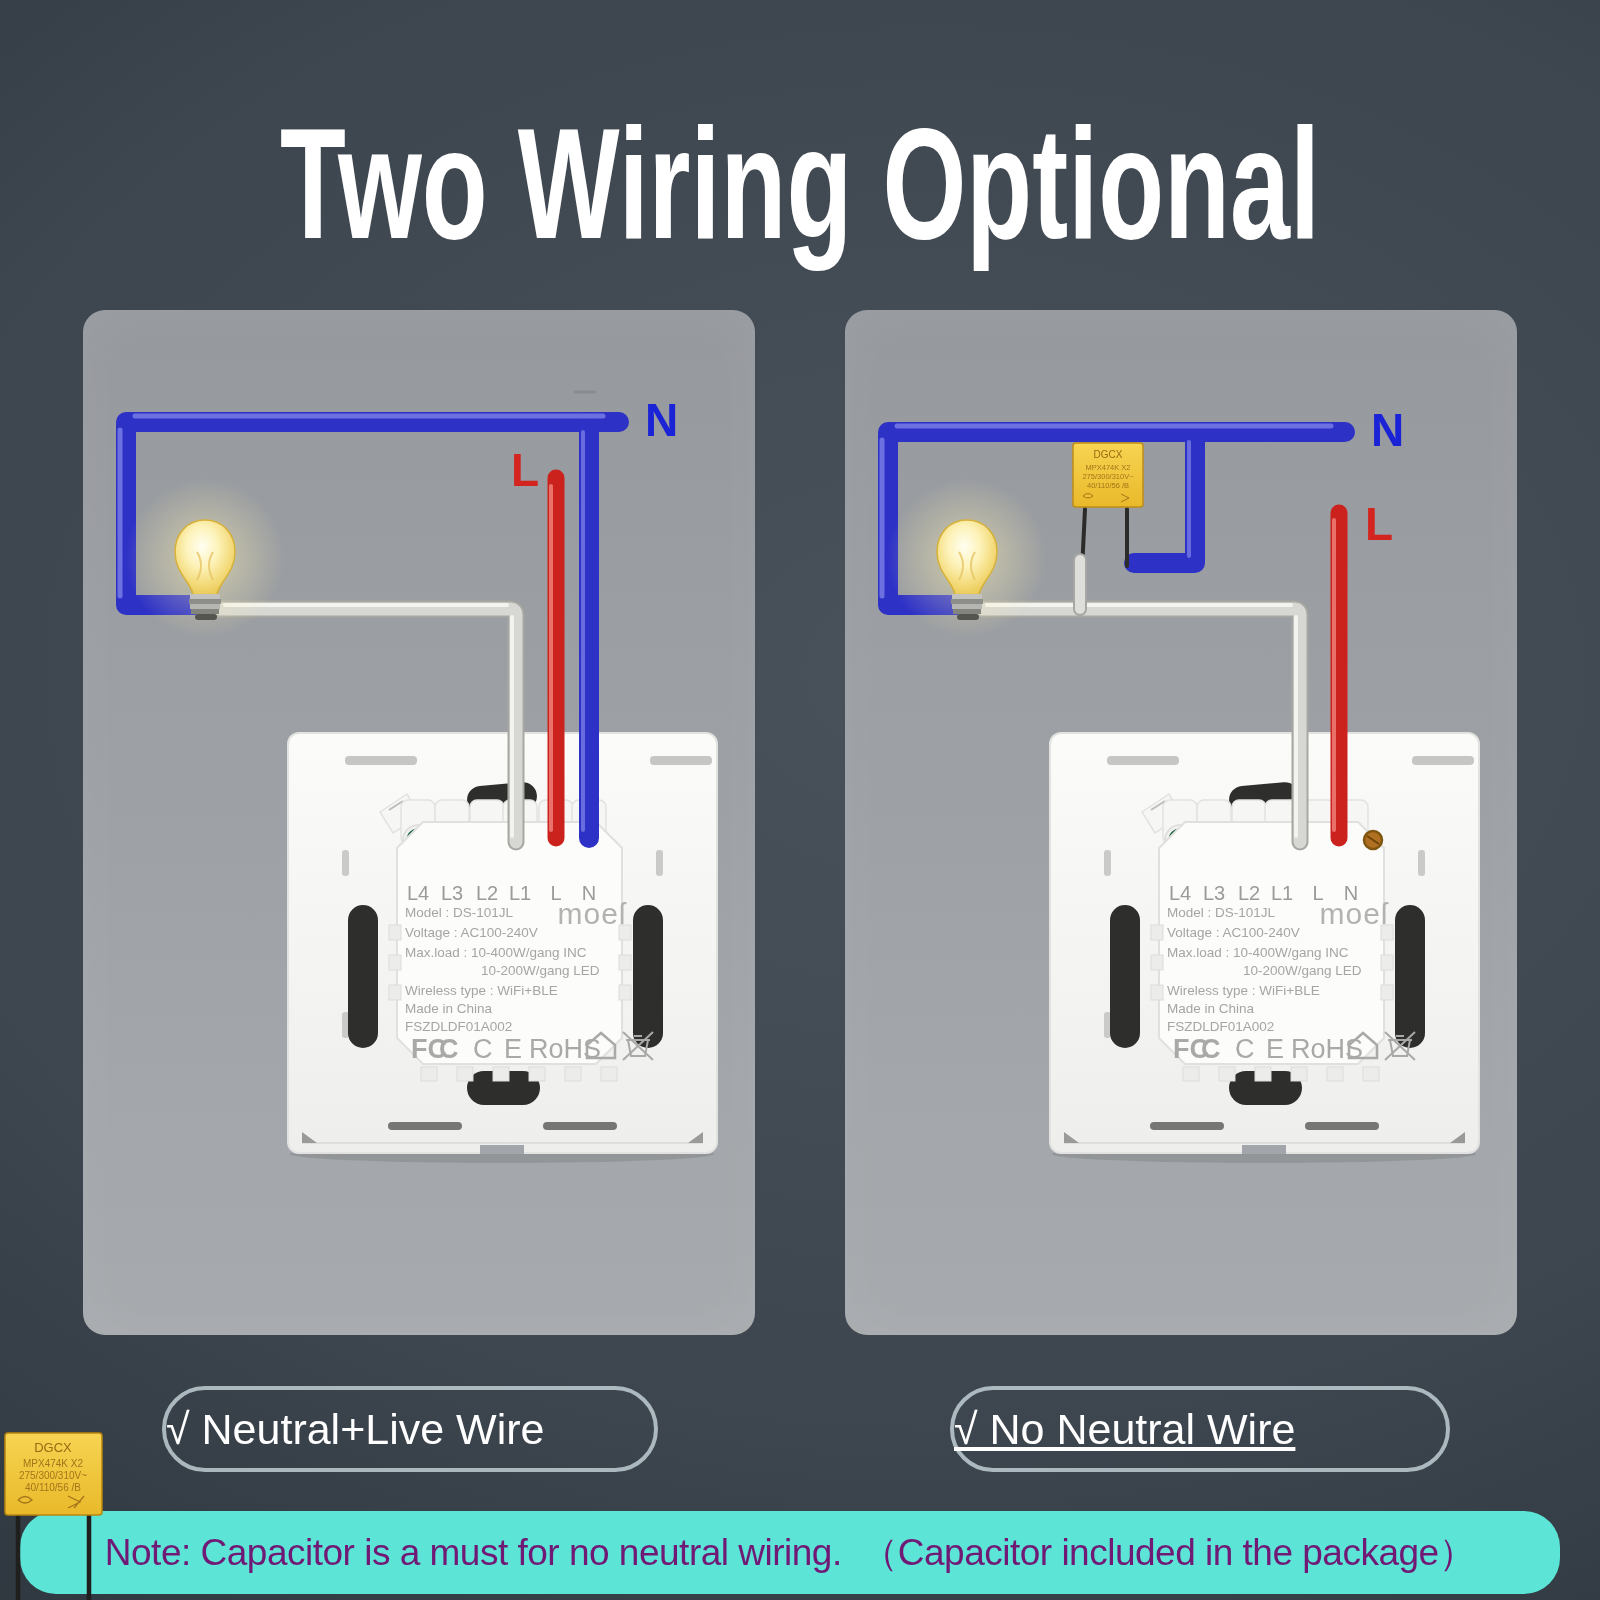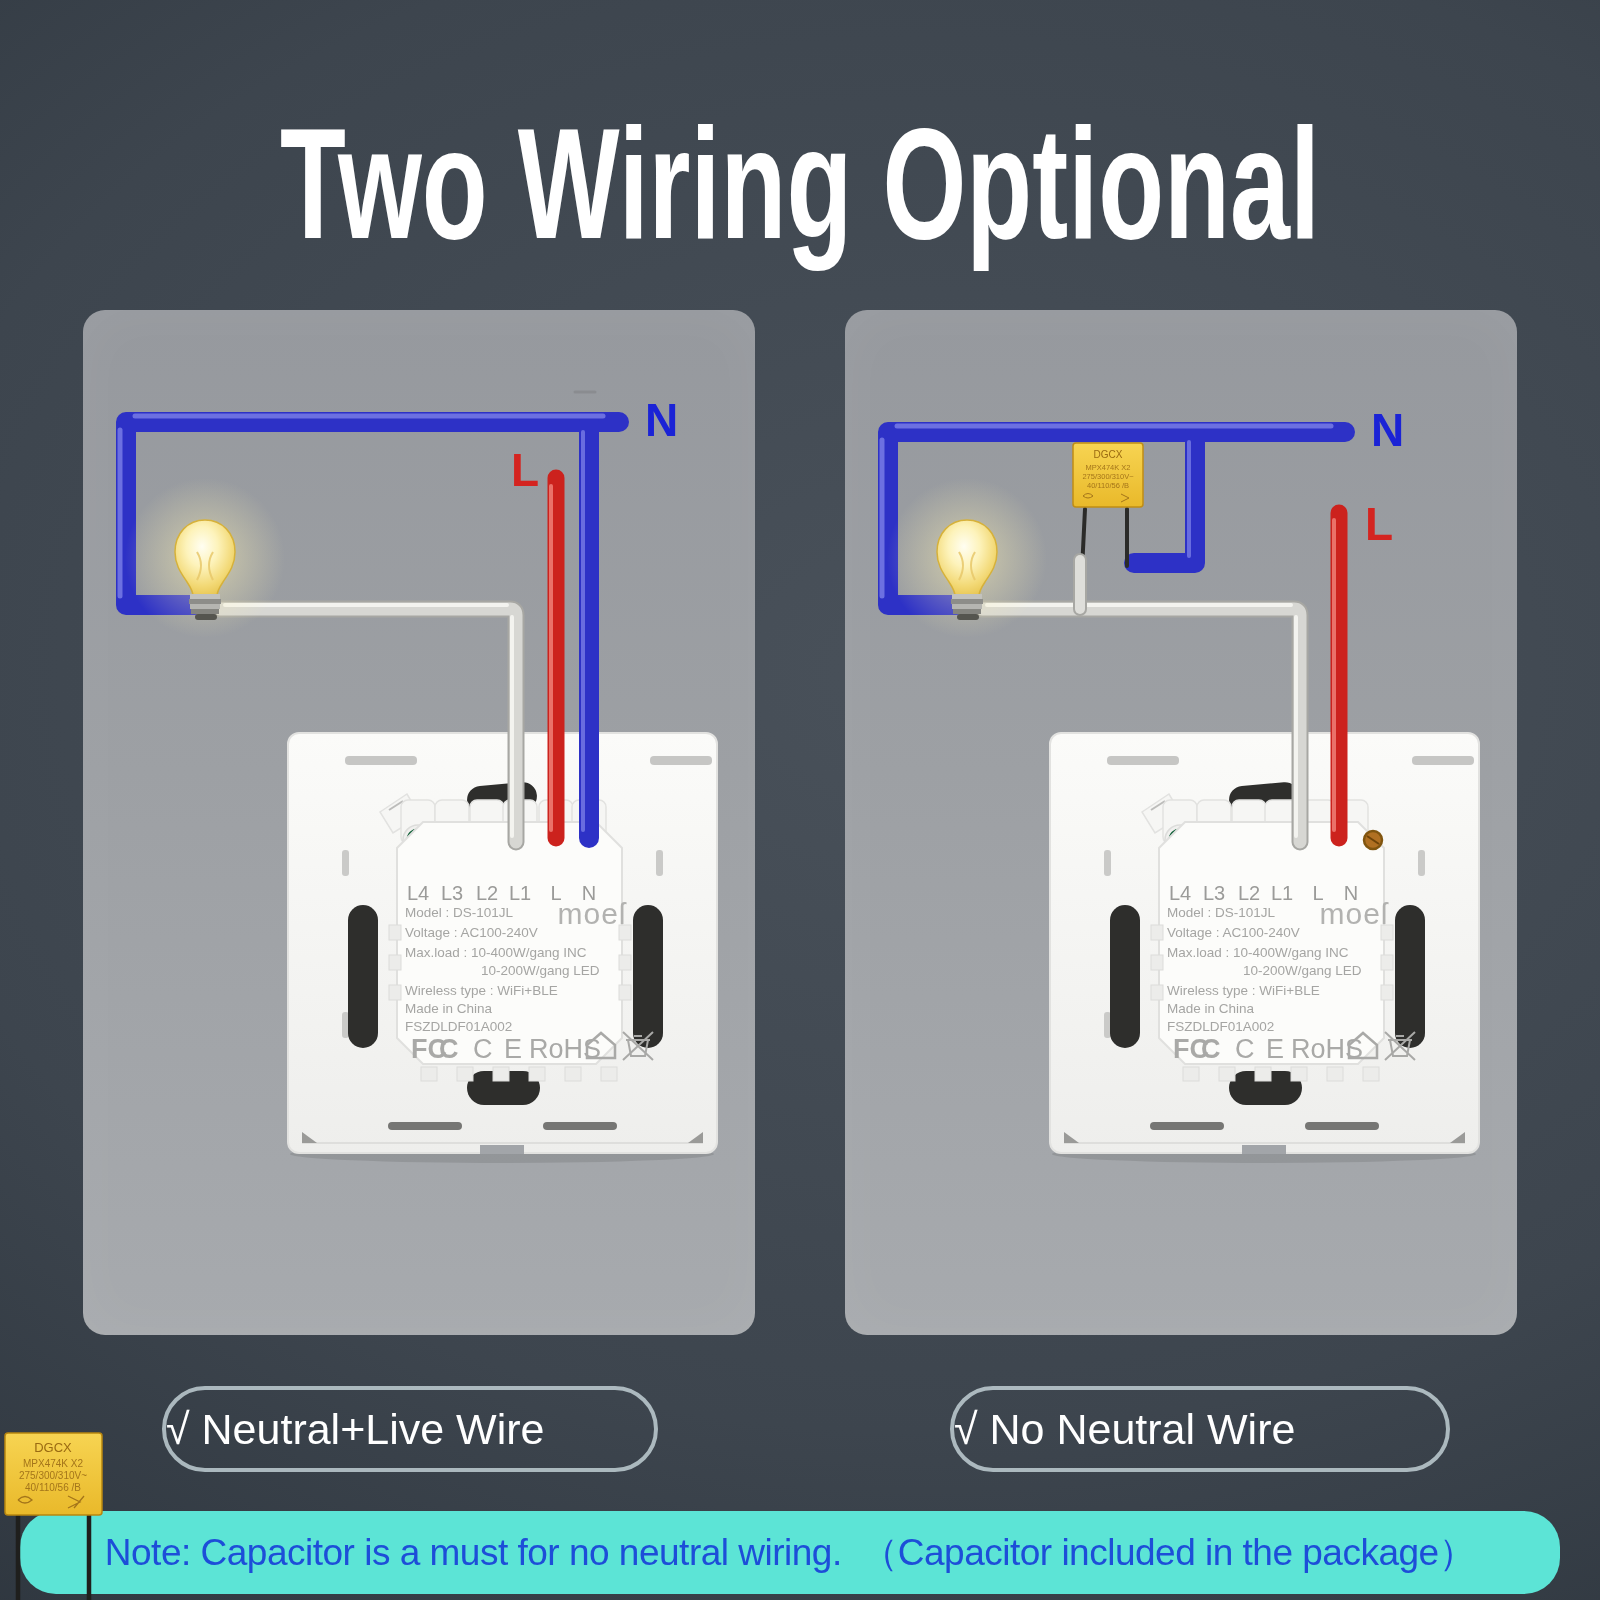--- a/index.html
+++ b/index.html
@@ -12,24 +12,24 @@
          background:linear-gradient(180deg,#96999e 0%,#9da0a4 45%,#a7aaae 100%);
          box-shadow:inset 0 0 60px rgba(255,255,255,0.06);}
   .panel.left{left:83px;}
   .panel.right{left:845px;}
   .panel svg{display:block;width:672px;height:1025px;}
   .divider{position:absolute;left:796px;top:300px;width:8px;height:1165px;}
   .pill{position:absolute;top:1386px;height:86px;border:4px solid rgba(197,211,216,0.82);
         border-radius:45px;display:flex;align-items:center;
         color:#ffffff;font-size:43px;box-sizing:border-box;}
   .pill.left{left:162px;width:496px;}
-  .pill.right{left:950px;width:500px;}
+  .pill.right{left:950px;width:500px;text-decoration:underline;}
   .note-bar{position:absolute;left:20px;top:1511px;width:1540px;height:83px;border-radius:36px;
             background:#5ce4d6;display:flex;align-items:center;justify-content:center;z-index:2;}
-  .note-bar span{color:#1d4ed8;font-size:37px;letter-spacing:-0.5px;white-space:pre;}
+  .note-bar span{color:#701a75;font-size:37px;letter-spacing:-0.5px;white-space:pre;}
   .corner-cap{position:absolute;left:0;top:1430px;width:110px;height:170px;z-index:3;}
   svg text{font-family:"Liberation Sans",sans-serif;}
   .swtext{fill:#a5a5a3;font-size:13.5px;}
   .swterm{fill:#9b9b99;font-size:20px;}
   .swcert{fill:#a9a9a7;}
 </style>
 </head>
 <body>
 
 <svg style="position:absolute;width:0;height:0;overflow:hidden" aria-hidden="true">

